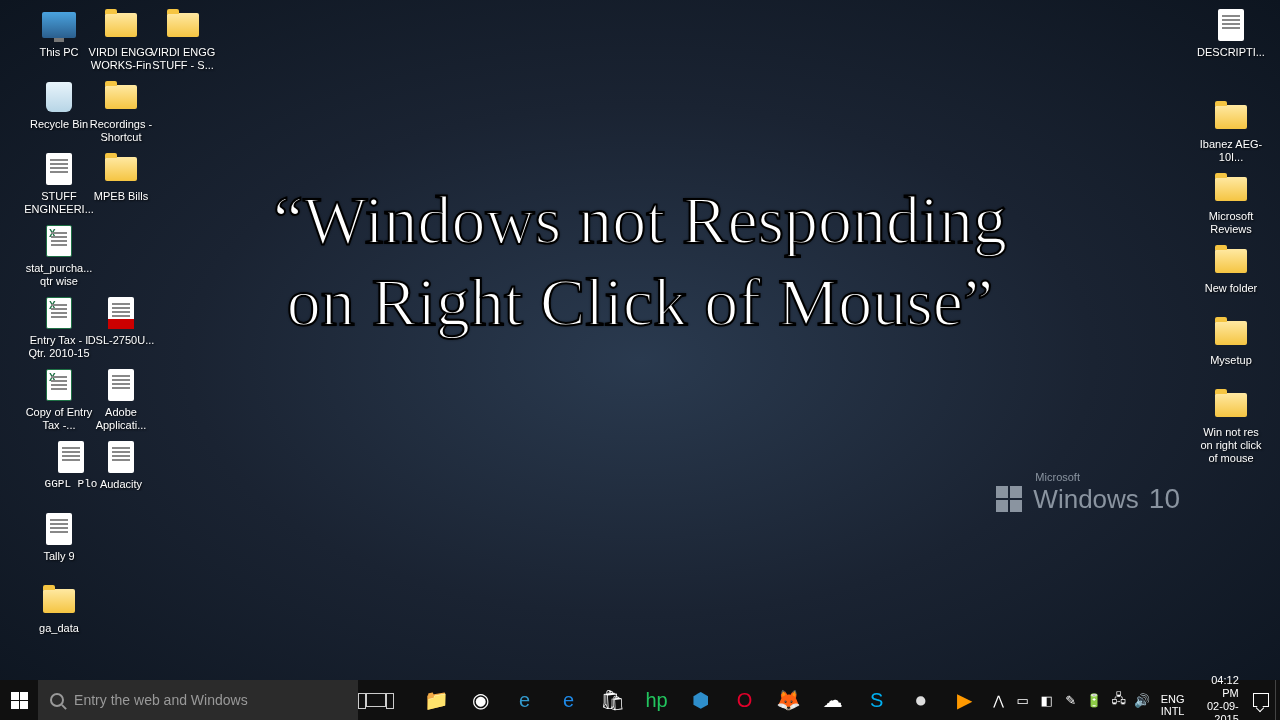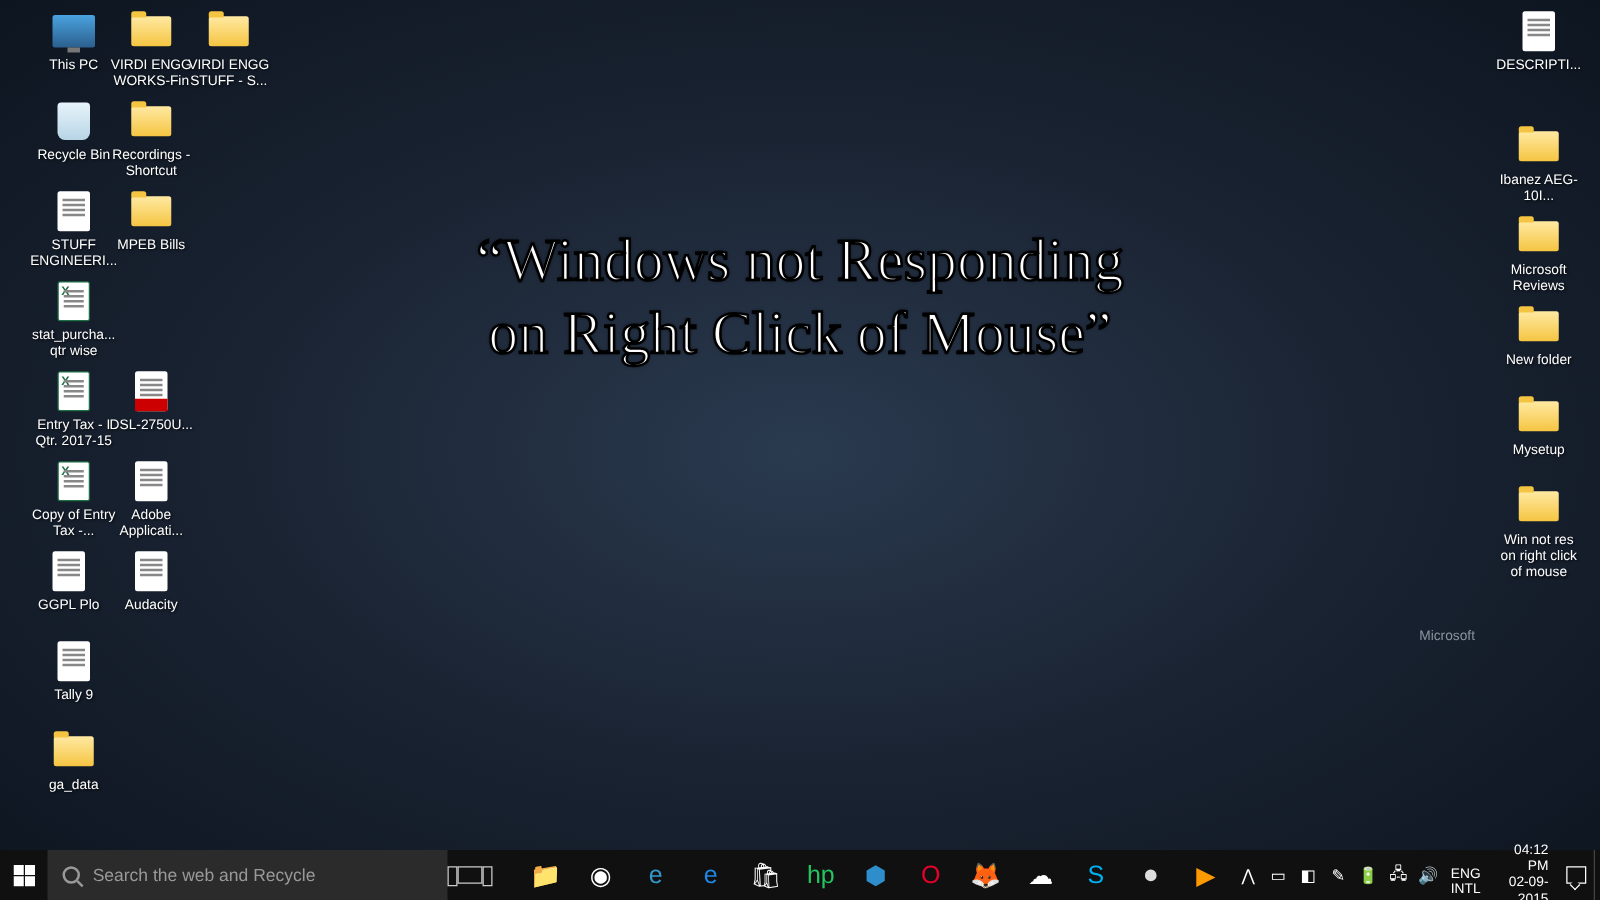--- a/index.html
+++ b/index.html
@@ -91,21 +91,21 @@
     position: absolute;
     top: 180px;
     left: 50%;
     transform: translateX(-50%);
     text-align: center;
     width: 900px;
   }
   .overlay .line {
     color: #fff;
     font-weight: 400;
-    font-size: 48px;
+    font-size: 68px;
     line-height: 1.2;
     -webkit-text-stroke: 2px #000;
     text-shadow: 0 0 3px #000;
     font-family: Georgia, serif;
   }
   .overlay .sub {
     margin-top: 50px;
     font-size: 36px;
     color: #fff;
     -webkit-text-stroke: 1.5px #000;
@@ -242,41 +242,41 @@
       <div class="icon" style="left: 24px; top: 224px;">
         <div class="img">
           <div class="paper xls"></div>
         </div>
         <div class="lbl">stat_purcha... qtr wise</div>
       </div>
       <div class="icon" style="left: 24px; top: 296px;">
         <div class="img">
           <div class="paper xls"></div>
         </div>
-        <div class="lbl">Entry Tax - I Qtr. 2017-15</div>
+        <div class="lbl">Entry Tax - I Qtr. 2010-15</div>
       </div>
       <div class="icon" style="left: 86px; top: 296px;">
         <div class="img">
           <div class="paper pdfic"></div>
         </div>
         <div class="lbl">DSL-2750U...</div>
       </div>
       <div class="icon" style="left: 24px; top: 368px;">
         <div class="img">
           <div class="paper xls"></div>
         </div>
         <div class="lbl">Copy of Entry Tax -...</div>
       </div>
       <div class="icon" style="left: 86px; top: 368px;">
         <div class="img">
           <div class="paper"></div>
         </div>
         <div class="lbl">Adobe Applicati...</div>
       </div>
-      <div class="icon" style="left: 20px; top: 440px;">
+      <div class="icon" style="left: 36px; top: 440px; font-family: Liberation Mono, monospace;">
         <div class="img">
           <div class="paper"></div>
         </div>
         <div class="lbl">GGPL Plo</div>
       </div>
       <div class="icon" style="left: 86px; top: 440px;">
         <div class="img">
           <div class="paper"></div>
         </div>
         <div class="lbl">Audacity</div>
@@ -333,35 +333,45 @@
       </div>
     </div>
 
   <div class="overlay">
     <div class="line">“Windows not Responding</div>
     <div class="line">on Right Click of Mouse”</div>
   </div>
 
   <div class="brand">
     <div class="ms">Microsoft</div>
+    <div class="w10">
+      <span class="winlogo">
+          <span></span>
+          <span></span>
+          <span></span>
+          <span></span>
+        </span>
+      <span>Windows</span>
+        <span style="font-size:28px">10</span>
+    </div>
   </div>
 </div>
 
 <div class="taskbar">
   <div class="startbtn">
     <div class="winicon">
         <span></span>
         <span></span>
         <span></span>
         <span></span>
       </div>
   </div>
   <div class="searchbox">
     <span class="mag"></span>
-    <span>Search the web and Recycle</span>
+    <span>Entry the web and Windows</span>
   </div>
   <div class="taskview">
     <div class="tv"></div>
   </div>
   <div class="tbicons" id="tb-apps">
       <div class="tbicon" style="color: rgb(255, 255, 255);">📁</div>
       <div class="tbicon" style="color: rgb(255, 255, 255);">◉</div>
       <div class="tbicon" style="color: rgb(51, 153, 204);">e</div>
       <div class="tbicon" style="color: rgb(30, 136, 229);">e</div>
       <div class="tbicon" style="color: rgb(255, 255, 255);">🛍</div>

